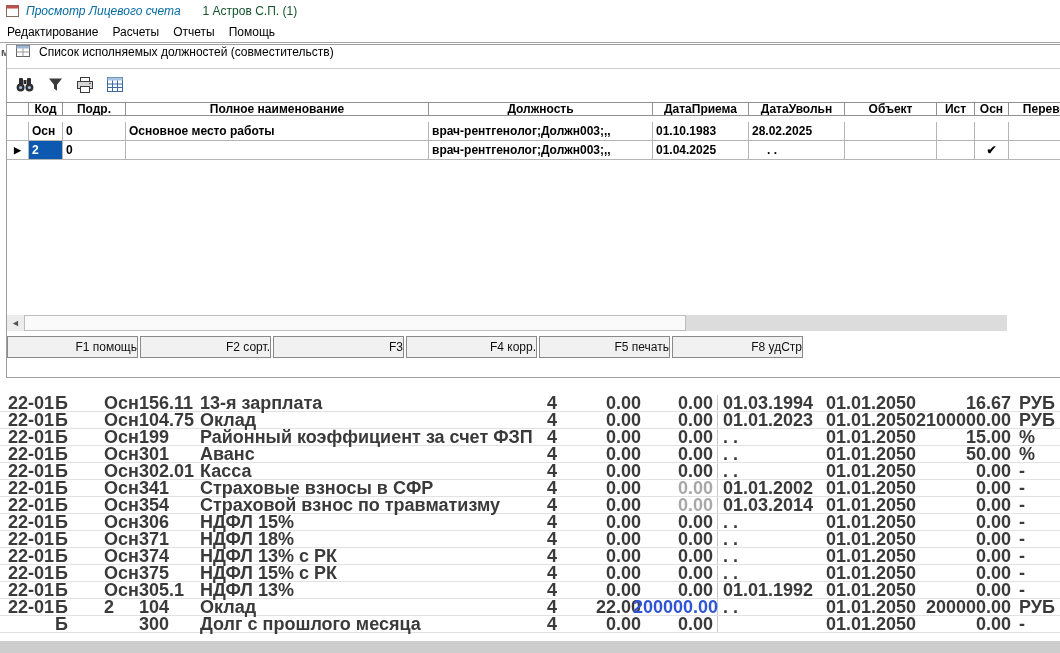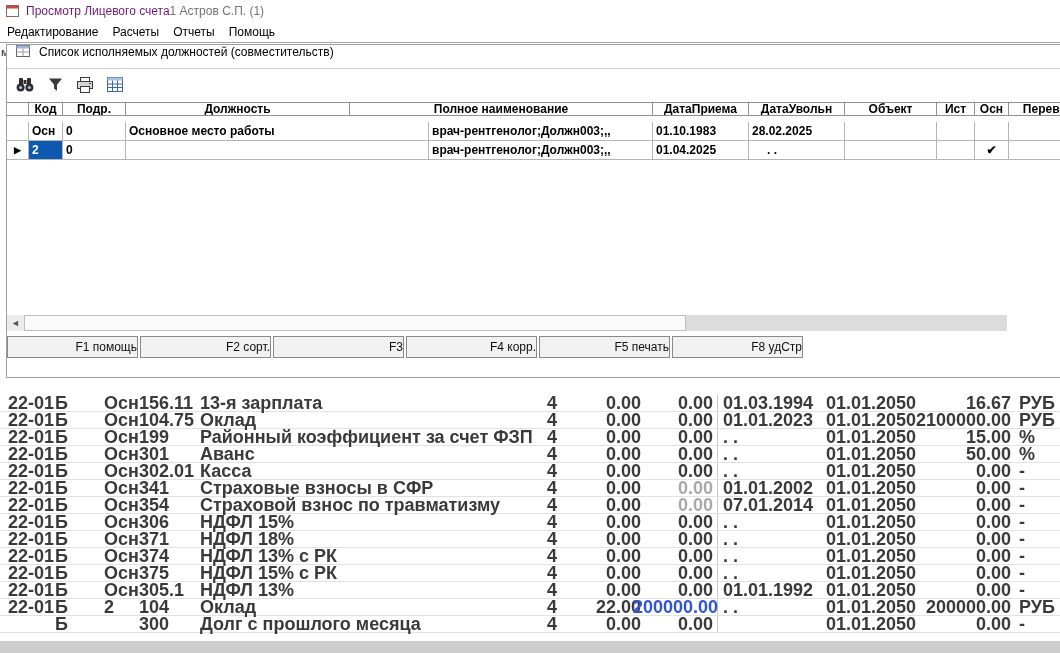--- a/index.html
+++ b/index.html
@@ -4,22 +4,22 @@
 <style>
   * { margin:0; padding:0; box-sizing:border-box; }
   html,body { width:1060px; height:653px; }
   body { font-family:"Liberation Sans", sans-serif; font-size:12px; background:#fff;
          overflow:hidden; position:relative; color:#000; cursor:default; }
 
   
   .titlebar { position:absolute; left:0; top:0; width:1060px; height:22px;
               display:flex; align-items:center; padding-left:6px; background:#fff; }
   .app-icon { display:inline-flex; margin-right:7px; }
-  .app-title { color:#701a75; }
-  .app-account { color:#737373; }
+  .app-title { color:#0369a1;font-style:italic; }
+  .app-account { color:#14532d; margin-left:22px; }
   .menubar { position:absolute; left:0; top:22px; width:1060px; height:21px;
              display:flex; align-items:center; gap:14px; padding-left:7px;
              border-bottom:1px solid #a6a6a6; background:#fff; }
   .left-frag { position:absolute; left:1px; top:46px; font-weight:bold; color:#555;
                font-size:11px; z-index:1; }
 
   
   .ledger { position:absolute; left:0; top:395px; width:1060px; height:238px; z-index:1;
             font-weight:bold; color:#3a3a3a; font-size:18px; }
   .bg-row { position:relative; height:17px; border-bottom:1px solid #e2e2e2; }
@@ -195,21 +195,21 @@
     </div>
     <div class="bg-row">
       <span class="bc c-period">22-01</span>
       <span class="bc c-b">Б</span>
       <span class="bc c-sub">Осн</span>
       <span class="bc c-code">354</span>
       <span class="bc c-name">Страховой взнос по травматизму</span>
       <span class="bc c-n">4</span>
       <span class="bc c-v1">0.00</span>
       <span class="bc c-v2 muted">0.00</span>
-      <span class="bc c-d1">07.01.2014</span>
+      <span class="bc c-d1">01.03.2014</span>
       <span class="bc c-d2">01.01.2050</span>
       <span class="bc c-amount">0.00</span>
       <span class="bc c-unit">-</span>
     </div>
     <div class="bg-row">
       <span class="bc c-period">22-01</span>
       <span class="bc c-b">Б</span>
       <span class="bc c-sub">Осн</span>
       <span class="bc c-code">306</span>
       <span class="bc c-name">НДФЛ 15%</span>
@@ -363,22 +363,22 @@
           <line x1="0.5" y1="10.5" x2="15.5" y2="10.5" stroke="#3a6aa0"></line>
         </svg>
       </span>
     </button>
   </div>
 
   <div class="tbl-head">
     <div class="th w-gut"></div>
     <div class="th w-kod">Код</div>
     <div class="th w-podr">Подр.</div>
+    <div class="th w-nam">Полное наименование</div>
     <div class="th w-post">Должность</div>
-    <div class="th w-nam">Полное наименование</div>
     <div class="th w-dat1">ДатаПриема</div>
     <div class="th w-dat2">ДатаУвольн</div>
     <div class="th w-obj">Объект</div>
     <div class="th w-ist">Ист</div>
     <div class="th w-osn">Осн</div>
     <div class="th w-per">Перевод</div>
   </div>
 
   <div class="tbl-row" style="top:77px">
     <div class="td w-gut gut"></div>

